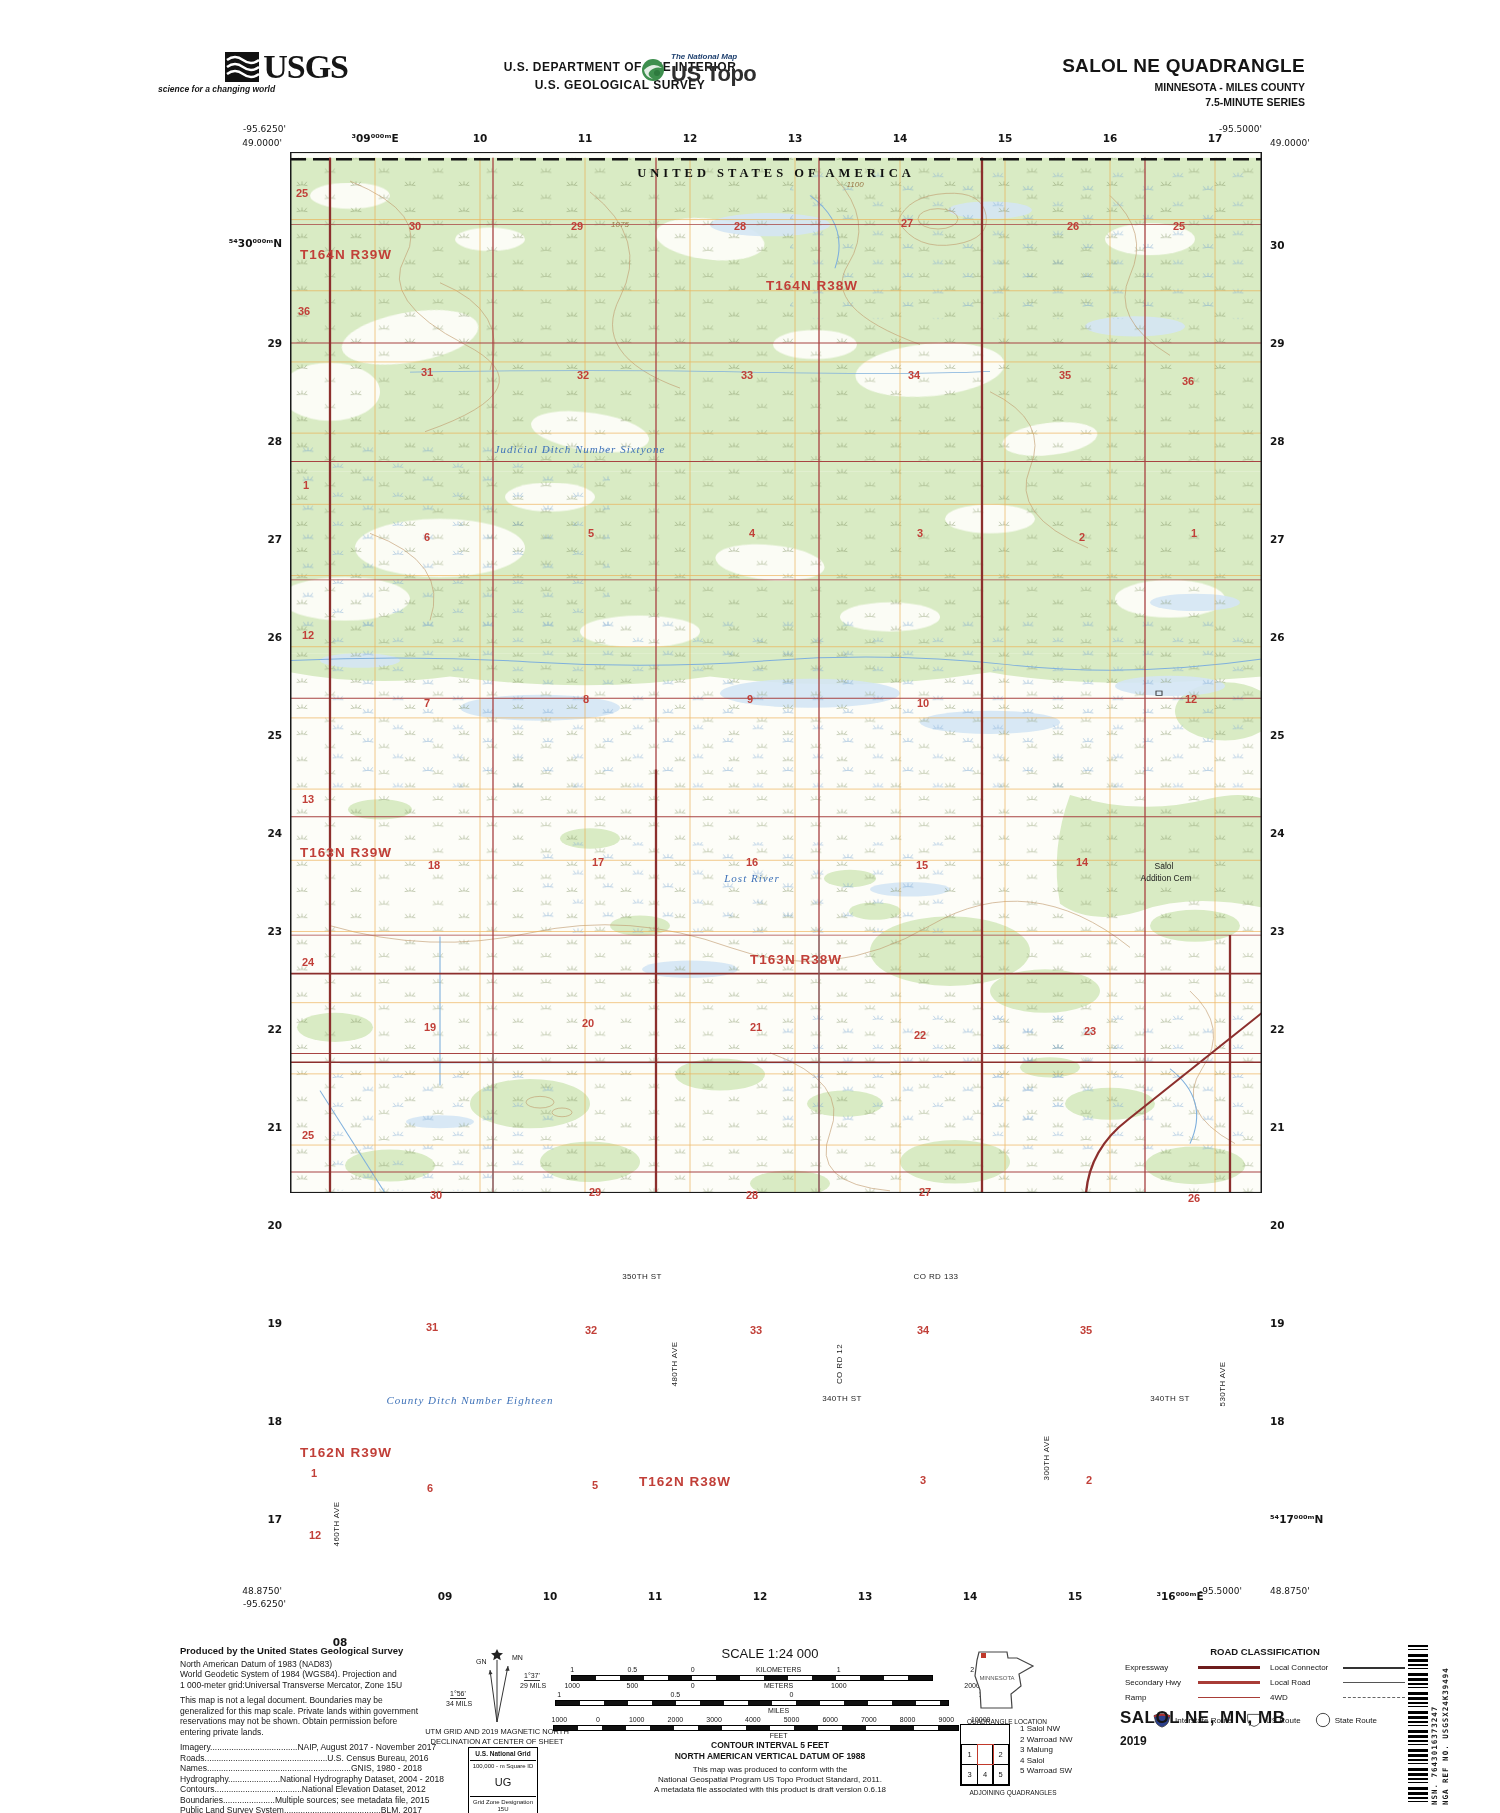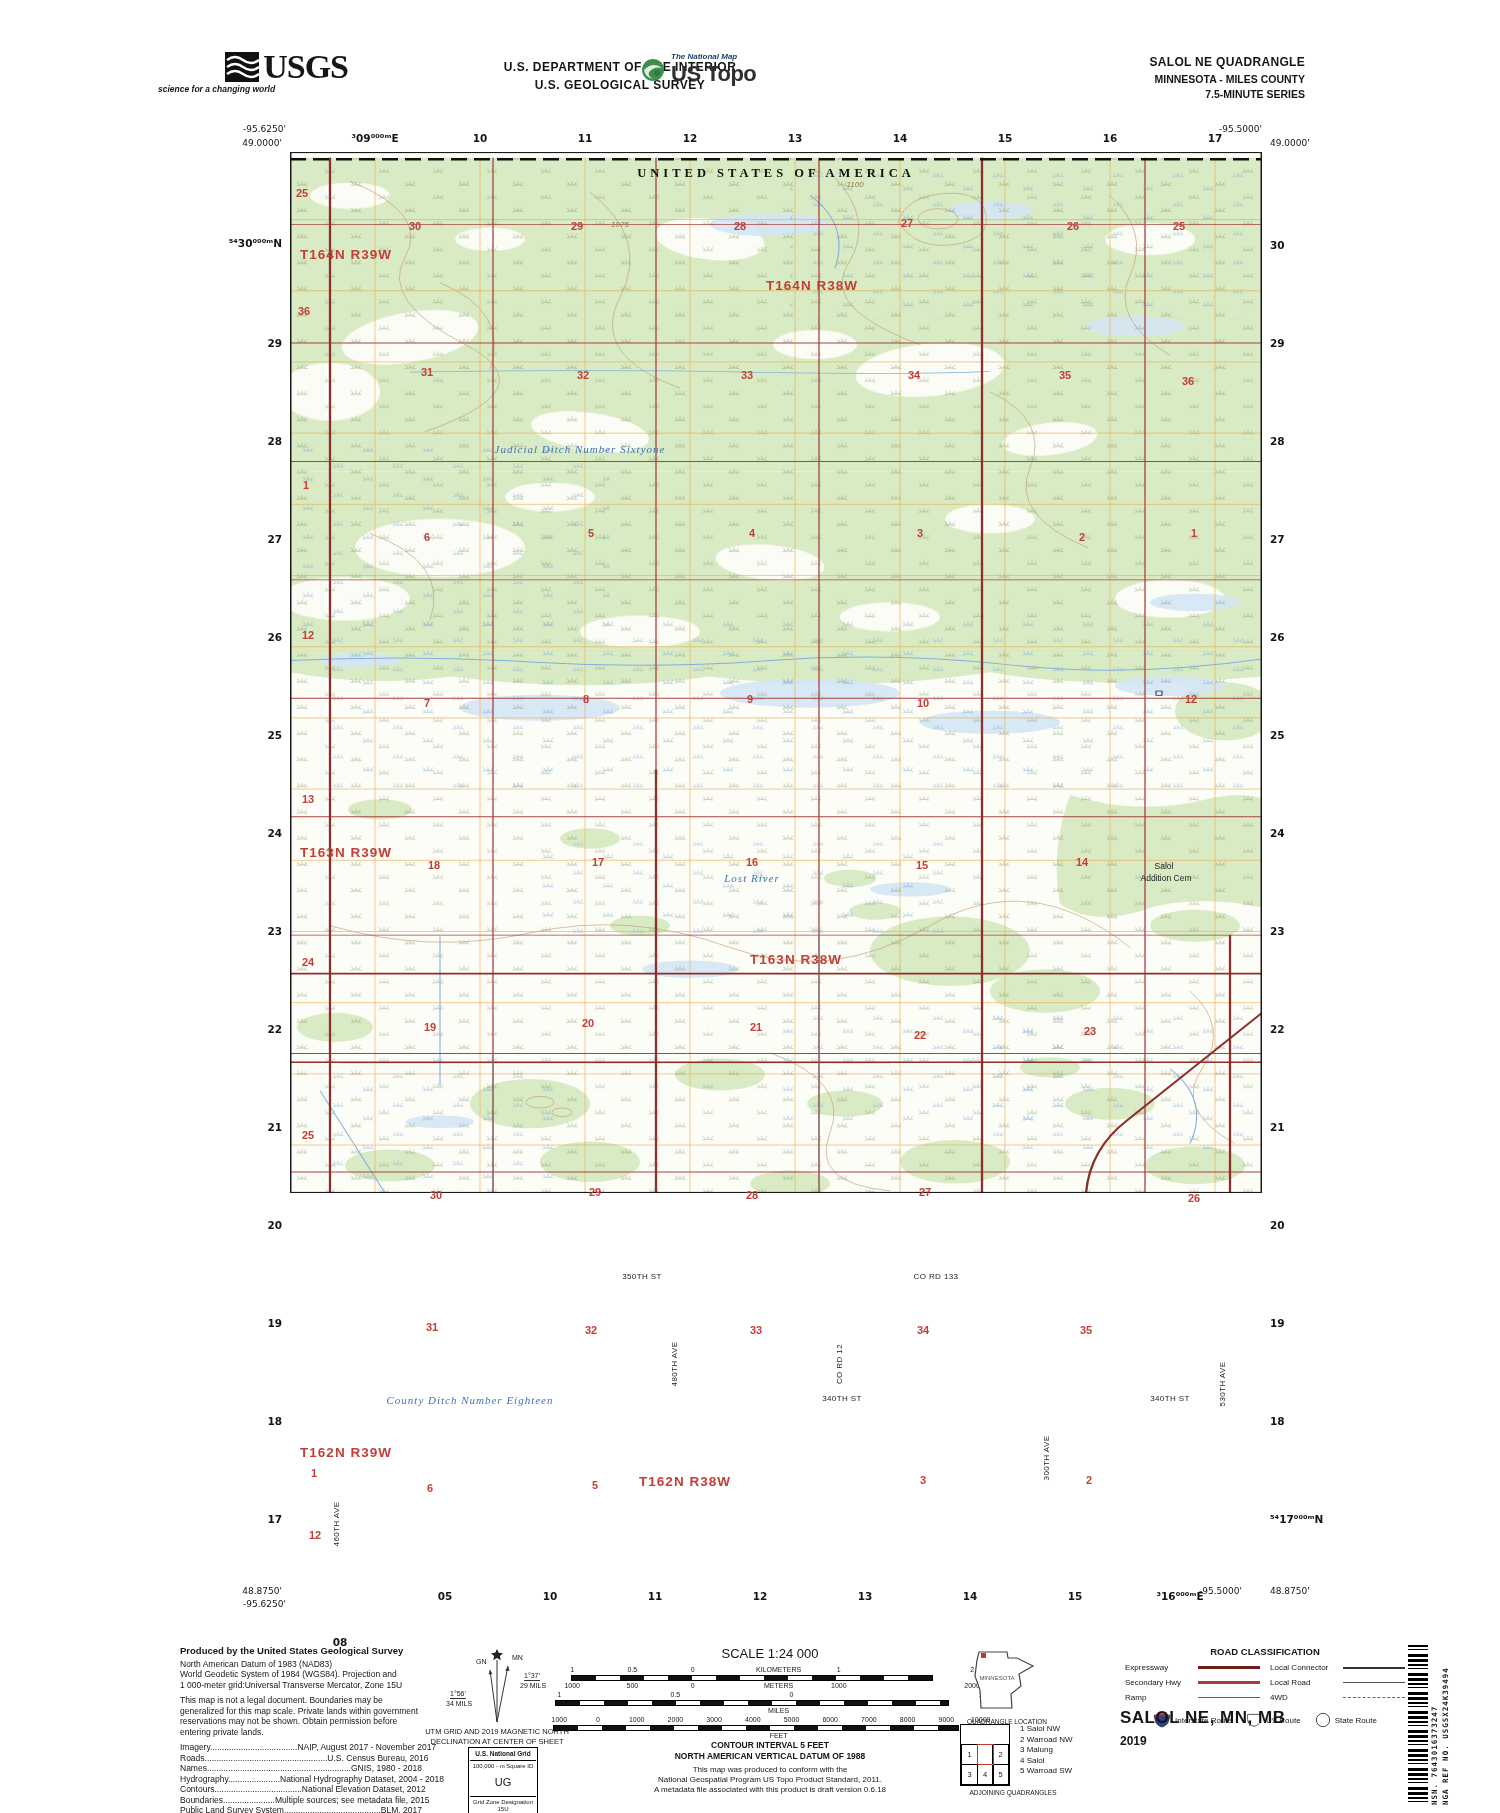--- a/index.html
+++ b/index.html
@@ -11,21 +11,21 @@
   .usgs-row{display:flex;align-items:flex-end;gap:4px;justify-content:flex-end;}
   .usgs-name{font-size:34px;font-weight:700;letter-spacing:-1px;line-height:30px;font-family:"Liberation Serif",serif;}
   .usgs-tag{font-size:8.5px;font-style:italic;font-weight:700;margin-top:2px;}
   .dept{position:absolute;left:380px;top:58px;width:480px;text-align:center;
         font-size:12px;font-weight:700;letter-spacing:.5px;line-height:18px;}
   .ustopo{position:absolute;left:640px;top:52px;display:flex;align-items:center;gap:5px;}
   .ustopo-col{display:flex;flex-direction:column;}
   .ustopo-top{font-size:8px;font-style:italic;font-weight:700;color:#1d3f6e;}
   .ustopo-main{font-size:22px;font-weight:700;color:#2e2e2e;letter-spacing:-.5px;}
   .title-block{position:absolute;left:900px;top:55px;width:405px;text-align:right;}
-  .title-main{font-size:12px;font-weight:700;letter-spacing:.3px;}
+  .title-main{font-size:19px;font-weight:700;letter-spacing:.3px;}
   .title-sub{font-size:10.5px;font-weight:700;margin-top:4px;}
   .title-series{font-size:10.5px;font-weight:700;margin-top:3px;}
 
   
   .map-frame{position:absolute;left:290px;top:152px;width:972px;height:1041px;}
   .map-frame svg{position:absolute;left:0;top:0;width:100%;height:100%;}
   .map-labels{position:absolute;left:0;top:0;width:100%;height:100%;pointer-events:none;}
   .mlabel{position:absolute;transform:translate(-50%,-50%);white-space:nowrap;}
   .mlabel.twp{color:#c13f38;font-weight:700;font-size:13.5px;letter-spacing:1px;}
   .mlabel.sec{color:#c13f38;font-weight:700;font-size:11px;}
@@ -389,21 +389,21 @@
       <span class="edge gnum a-c" style="left: 375px; top: 138px;">³09⁰⁰⁰ᵐE</span>
       <span class="edge gnum a-c" style="left: 480px; top: 138px;">10</span>
       <span class="edge gnum a-c" style="left: 585px; top: 138px;">11</span>
       <span class="edge gnum a-c" style="left: 690px; top: 138px;">12</span>
       <span class="edge gnum a-c" style="left: 795px; top: 138px;">13</span>
       <span class="edge gnum a-c" style="left: 900px; top: 138px;">14</span>
       <span class="edge gnum a-c" style="left: 1005px; top: 138px;">15</span>
       <span class="edge gnum a-c" style="left: 1110px; top: 138px;">16</span>
       <span class="edge gnum a-c" style="left: 1215px; top: 138px;">17</span>
       <span class="edge gnum a-c" style="left: 340px; top: 1596px; margin-top: 46px;">08</span>
-      <span class="edge gnum a-c" style="left: 445px; top: 1596px;">05</span>
+      <span class="edge gnum a-c" style="left: 445px; top: 1596px;">09</span>
       <span class="edge gnum a-c" style="left: 550px; top: 1596px;">10</span>
       <span class="edge gnum a-c" style="left: 655px; top: 1596px;">11</span>
       <span class="edge gnum a-c" style="left: 760px; top: 1596px;">12</span>
       <span class="edge gnum a-c" style="left: 865px; top: 1596px;">13</span>
       <span class="edge gnum a-c" style="left: 970px; top: 1596px;">14</span>
       <span class="edge gnum a-c" style="left: 1075px; top: 1596px;">15</span>
       <span class="edge gnum a-c" style="left: 1180px; top: 1596px;">³16⁰⁰⁰ᵐE</span>
       <span class="edge gnum a-r" style="left: 282px; top: 343px;">29</span>
       <span class="edge gnum a-r" style="left: 282px; top: 441px;">28</span>
       <span class="edge gnum a-r" style="left: 282px; top: 539px;">27</span>

